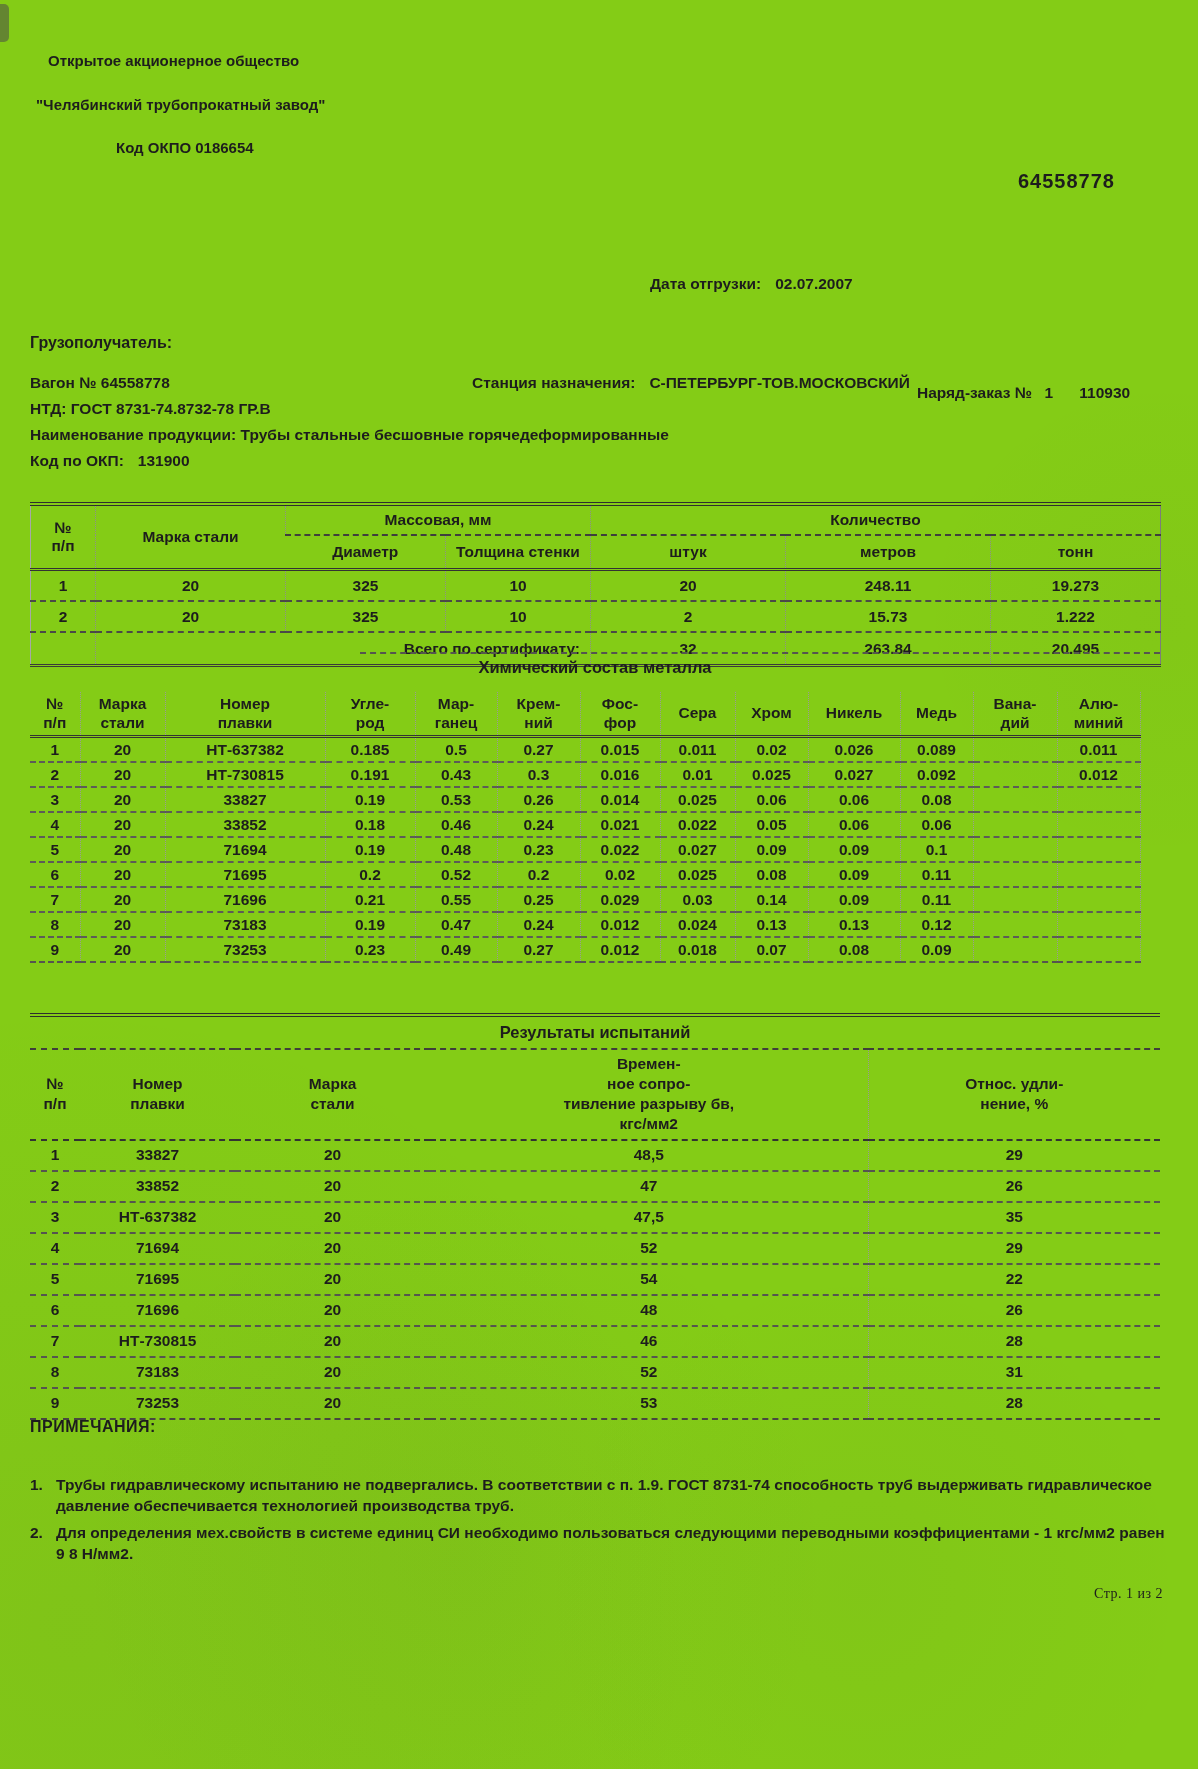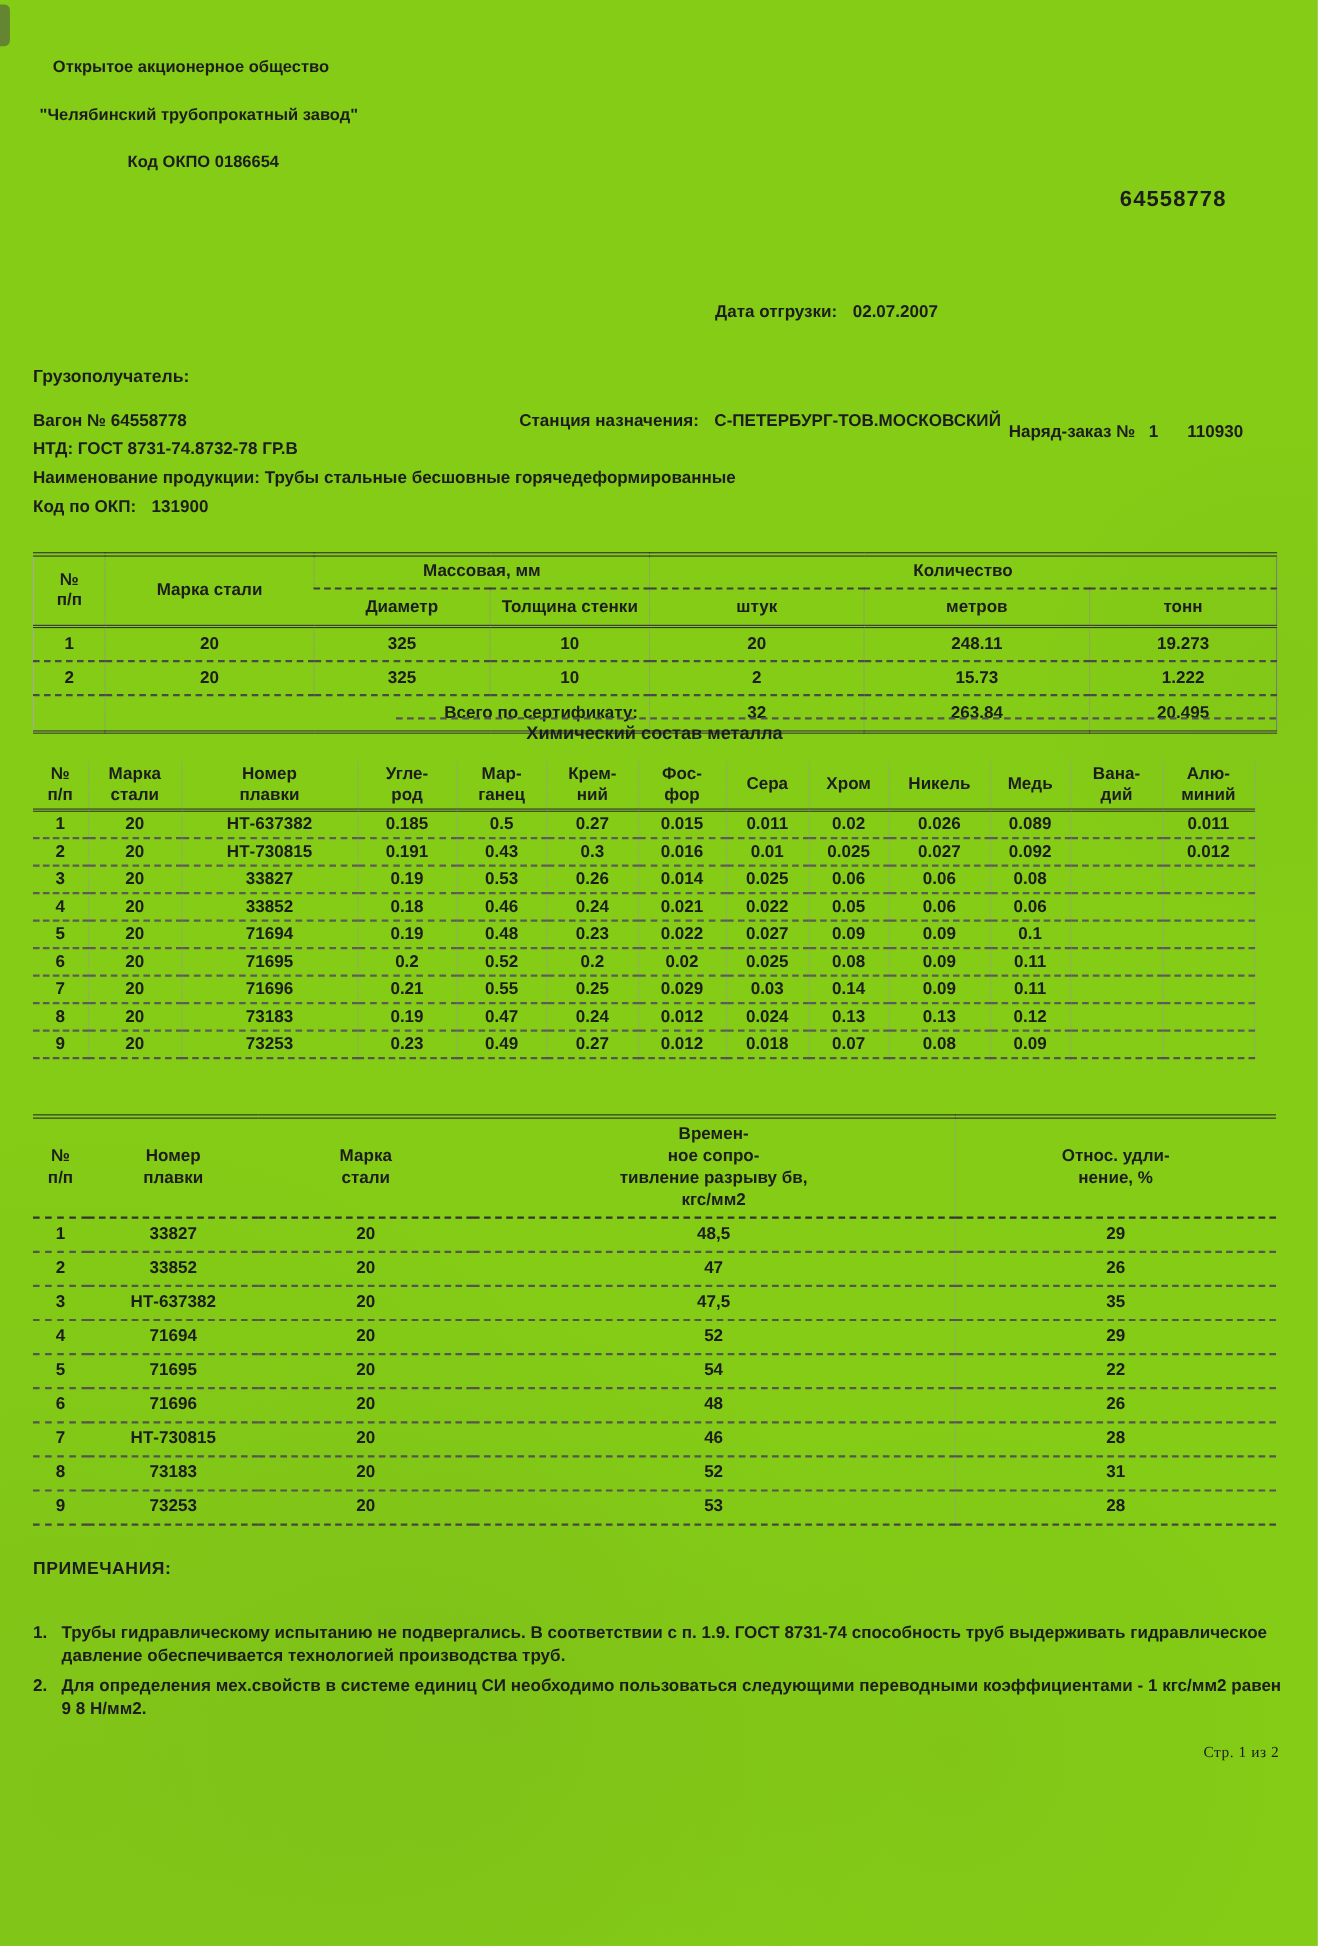--- a/index.html
+++ b/index.html
@@ -382,20 +382,23 @@
 
   <table class="res">
     <colgroup>
       <col style="width:50px">
         <col style="width:155px">
         <col style="width:195px">
       <col style="width:438px">
         <col style="width:292px">
     </colgroup>
     <thead>
+      <tr class="title-row">
+        <th colspan="5">Результаты испытаний</th>
+      </tr>
       <tr class="heads">
         <th>
             <span>№</span>
             <span>п/п</span>
           </th>
         <th>
             <span>Номер</span>
             <span>плавки</span>
           </th>
         <th>

